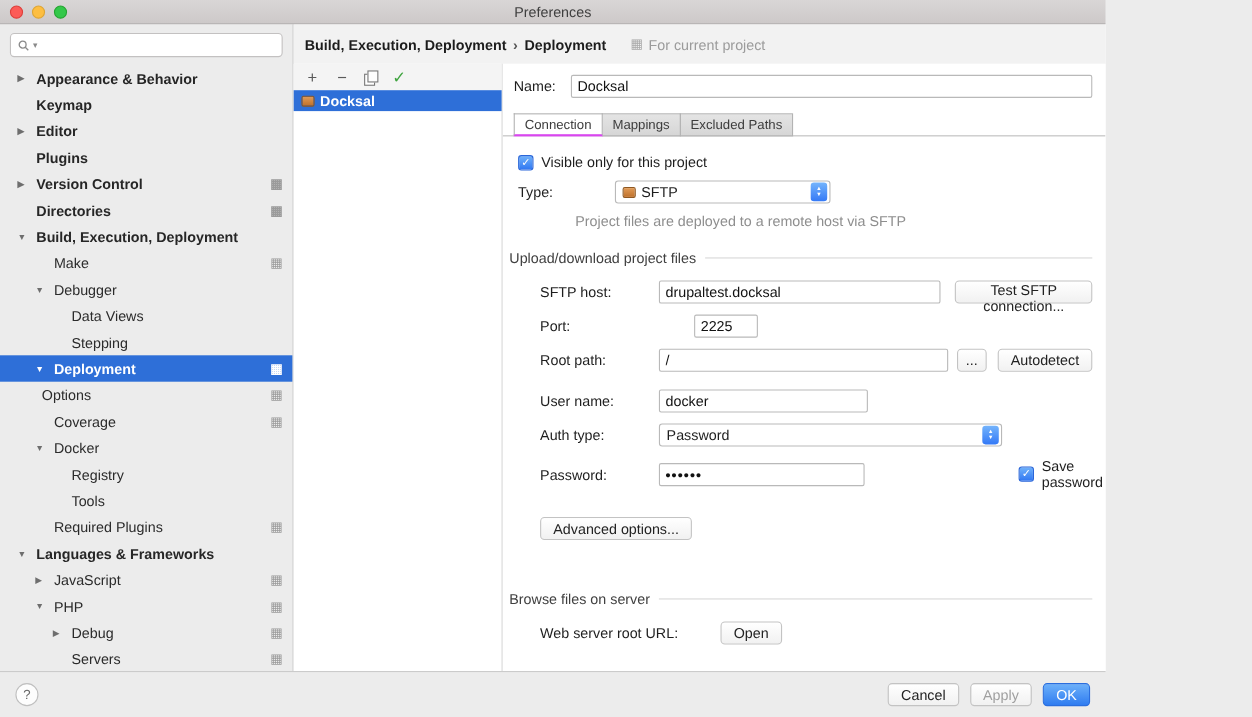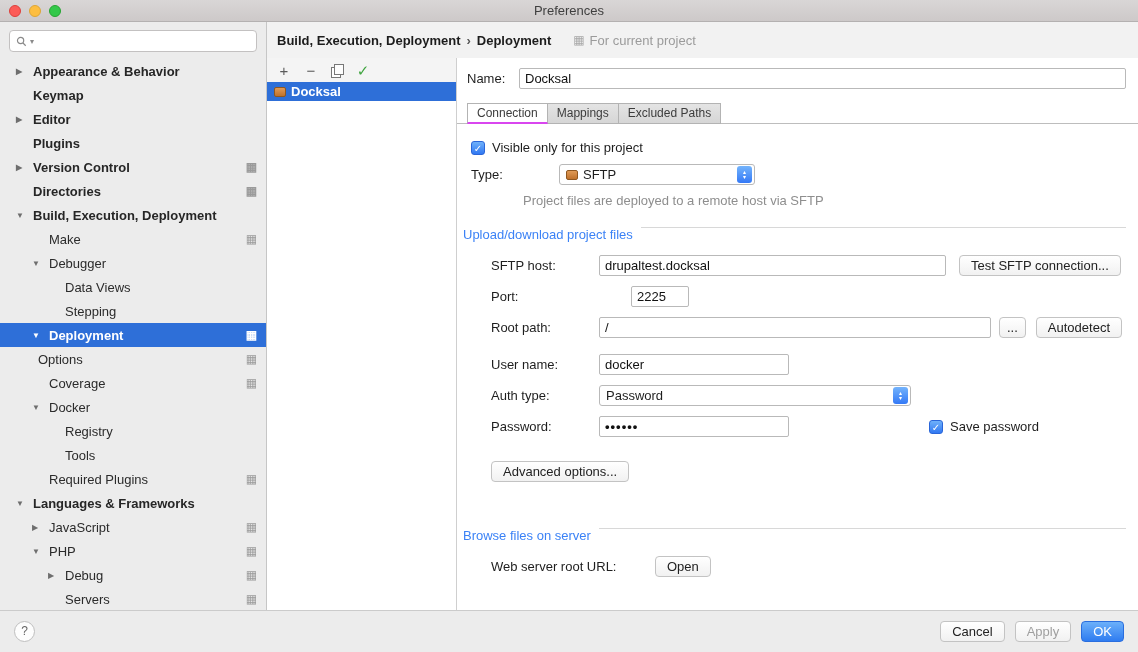--- a/index.html
+++ b/index.html
@@ -3,21 +3,21 @@
 <meta charset="utf-8">
 <style>
   * { box-sizing: border-box; margin: 0; padding: 0; }
   html,body { width:1138px; height:652px; overflow:hidden; }
   body {
     font-family: "Liberation Sans", sans-serif;
     font-size: 13px;
     color: #1e1e1e;
     background: #ececec;
   }
-  .window { width:1138px; height:652px; display:flex; flex-direction:column; }
+  .window { width:1005px; height:652px; display:flex; flex-direction:column; }
 
   
   .titlebar { position:relative; height:22px; flex:none;
     background:linear-gradient(#d9d6d6,#cdc9c9); border-bottom:1px solid #b4b1b1; }
   .title { position:absolute; left:0; right:0; top:0; line-height:21px; text-align:center; color:#3f3f3f; }
   .traffic { position:absolute; left:9px; top:5px; display:flex; gap:8px; }
   .light { width:12px; height:12px; border-radius:50%; display:inline-block; }
   .light.red { background:#fc5b57; border:1px solid #dd403c; }
   .light.yellow { background:#fdbe41; border:1px solid #dea636; }
   .light.green { background:#34c84a; border:1px solid #26a532; }
@@ -98,21 +98,21 @@
   .select-value { flex:1; white-space:nowrap; overflow:hidden; }
   .sftp-icon { width:12px; height:10px; flex:none; border-radius:2px;
     background:linear-gradient(#e09a56,#c0722c); border:1px solid #8f5720; }
   .select-arrows { width:15px; height:17px; flex:none; margin-left:auto; border-radius:3px;
     background:linear-gradient(#74b4fc,#3479f6); color:#fff; display:flex; flex-direction:column;
     align-items:center; justify-content:center; }
   .select-arrows i { font-style:normal; font-size:6px; line-height:5px; }
 
   .hint { color:#8e8e8e; margin:8px 0 0 60px; }
 
-  .section-head { display:flex; align-items:flex-start; gap:8px; margin:19px 0 13px 0; color:#3b82f6; }
+  .section-head { display:flex; align-items:center; gap:8px; margin:19px 0 13px 0; color:#404040; }
   .section-head::after { content:""; flex:1; border-top:1px solid #d8d8d8; }
   .browse-head { margin-top:46px; }
 
   .frow { display:flex; align-items:center; margin:0 0 10px 28px; }
   .frow label { width:108px; flex:none; }
   .frow label.wide { width:146px; }
   .w-host { width:347px; }
   .w-port { width:58px;margin-left:32px; }
   .w-root { width:392px; }
   .w-user { width:190px; }

